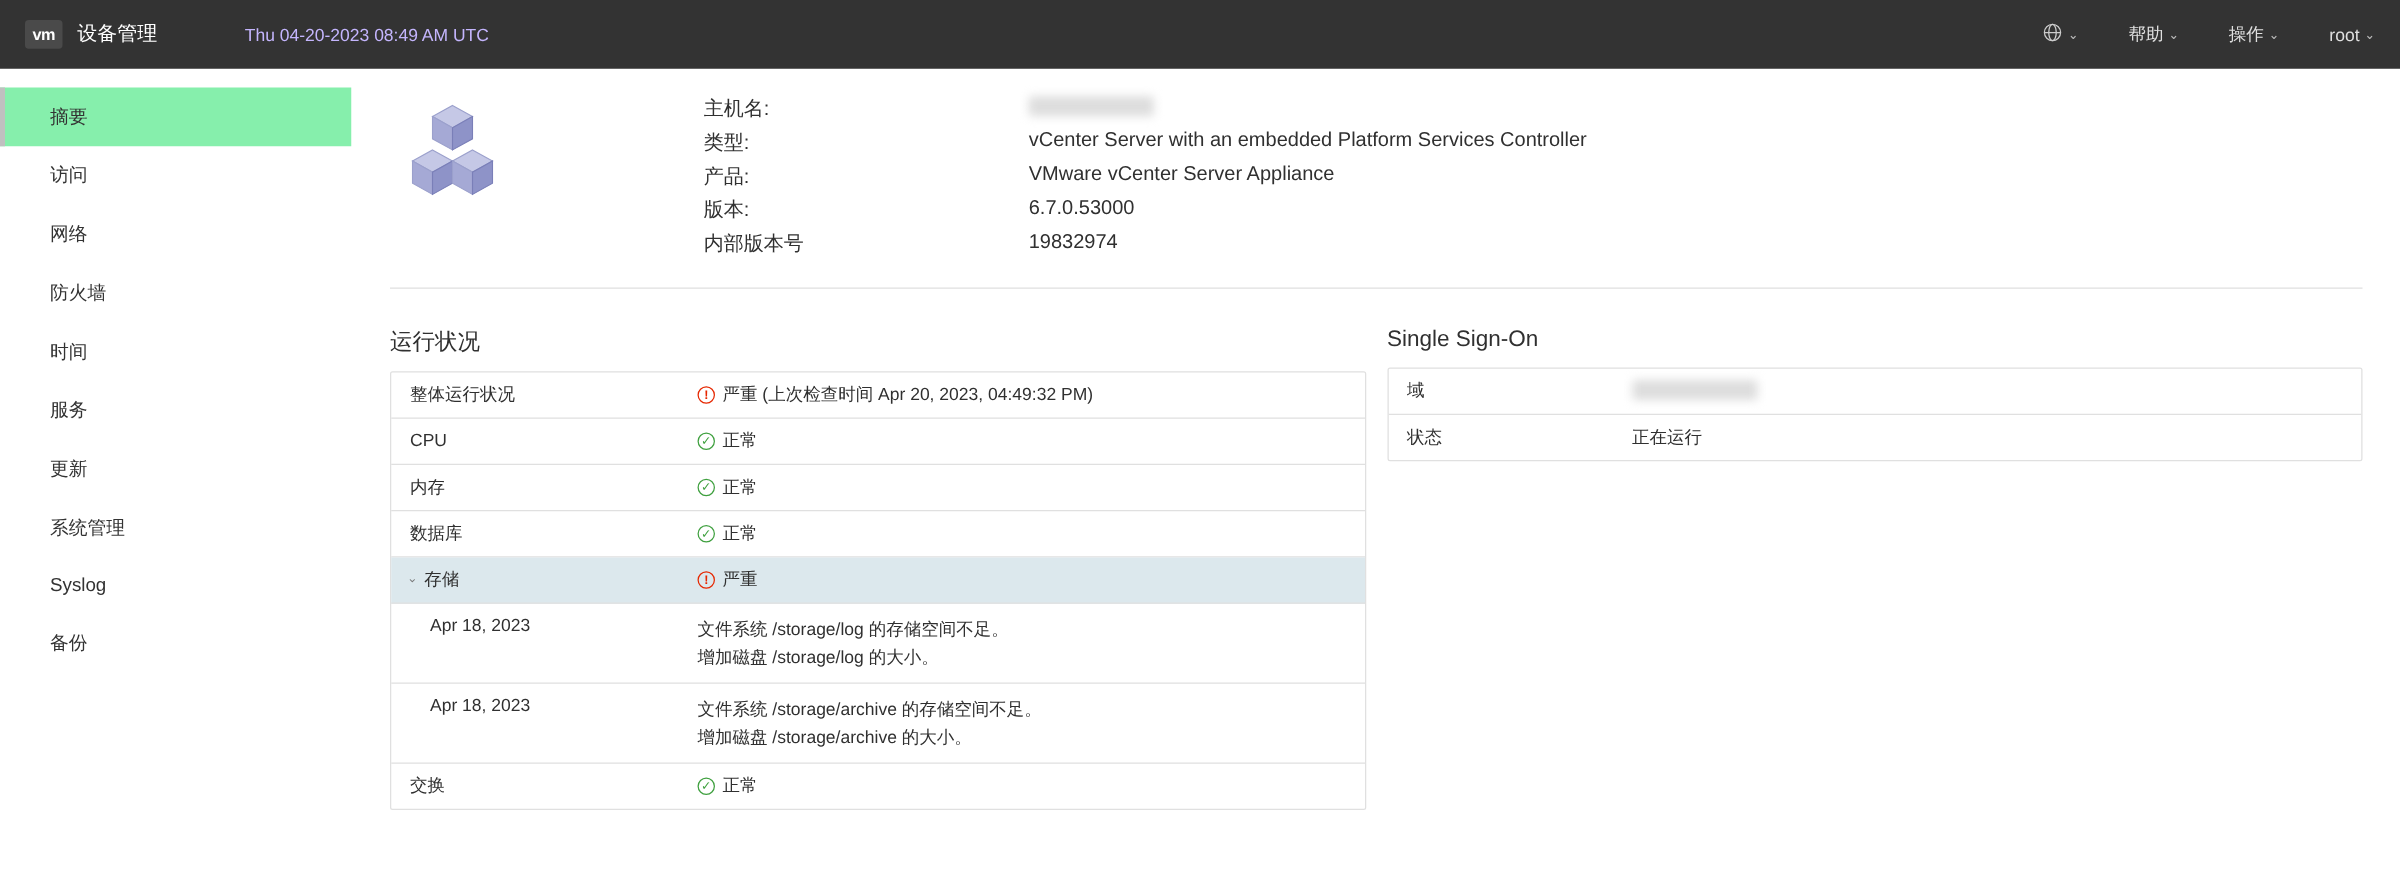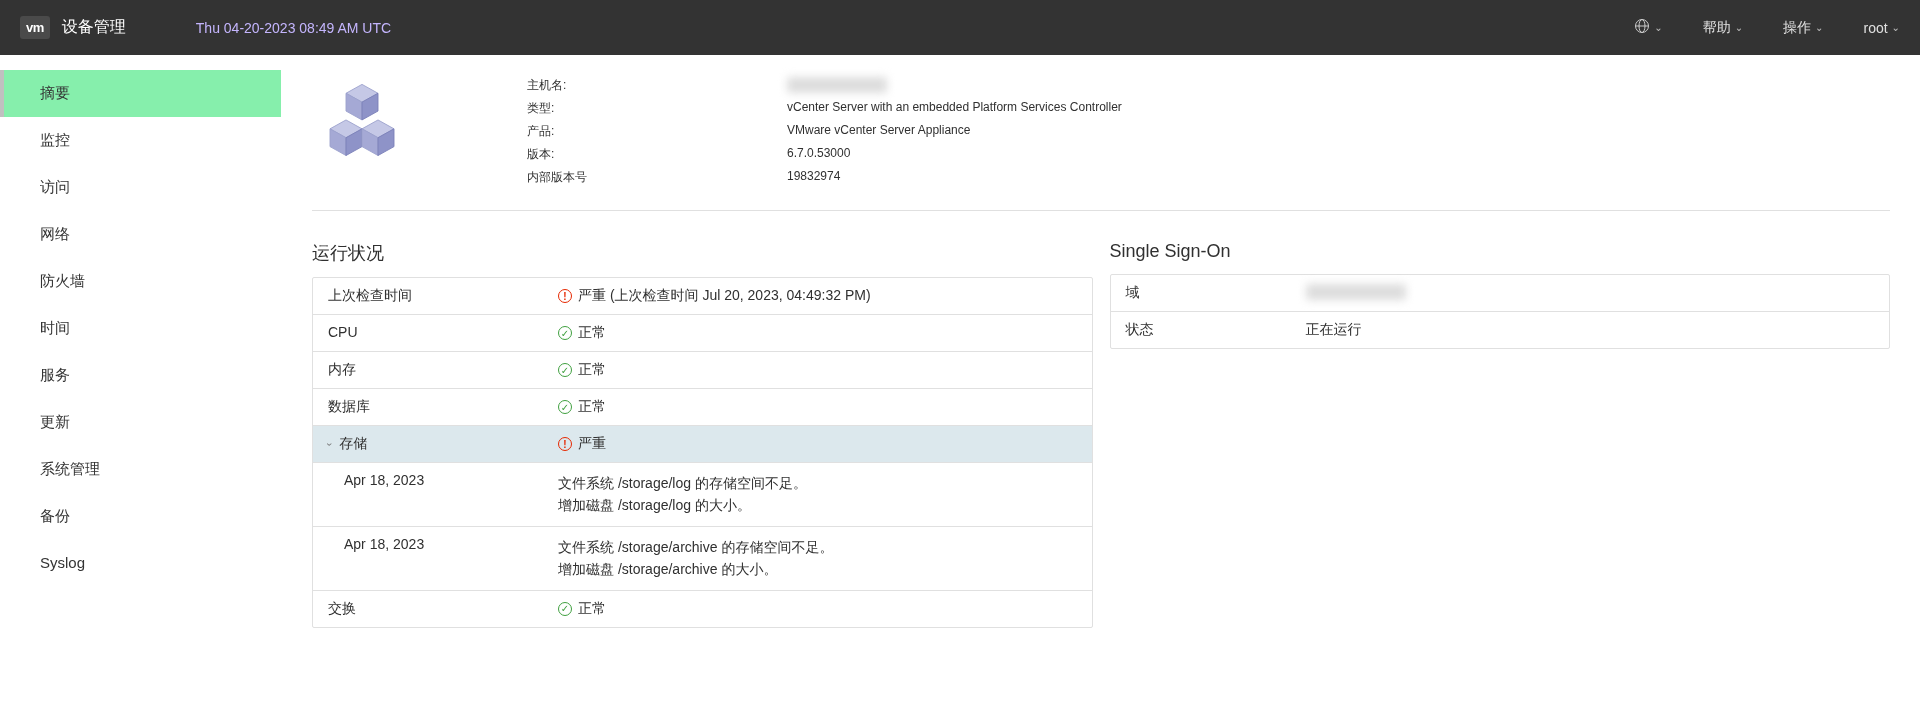--- a/index.html
+++ b/index.html
@@ -16,21 +16,21 @@
 .container { display: flex; min-height: calc(100vh - 55px); }
 .sidebar { width: 282px; padding-top: 15px; border-right: 1px solid transparent; }
 .nav-item { padding: 14px 40px; color: #333; cursor: pointer; font-size: 15px; }
 .nav-item.active { background: #86efac; position: relative; }
 .nav-item.active::before { content: ''; position: absolute; left: 0; top: 0; bottom: 0; width: 4px; background: #c0c0c0; }
 
 .main { flex: 1; padding: 22px 30px; }
 .summary-row { display: flex; border-bottom: 1px solid #e0e0e0; padding-bottom: 18px; margin-bottom: 30px; }
 .summary-icon { width: 90px; height: 90px; margin-right: 115px; margin-left: 10px; }
 .summary-fields { flex: 1; }
-.field-row { display: flex; margin-bottom: 6px; font-size: 12px; }
+.field-row { display: flex; margin-bottom: 6px; font-size: 16px; margin-left: 36px; }
 .field-label { width: 260px; color: #303030; }
 .field-value { color: #303030; }
 .blur { filter: blur(4px); background: #ddd; color: transparent; border-radius: 2px; display: inline-block; min-width: 100px; height: 16px; }
 
 .two-col { display: flex; gap: 17px; }
 .panel { flex: 1; }
 .panel-title { font-size: 18px; color: #303030; margin-bottom: 12px; }
 .table { border: 1px solid #e0e0e0; border-radius: 2px; }
 .trow { display: flex; border-bottom: 1px solid #e0e0e0; padding: 9px 15px; font-size: 14px; align-items: flex-start; }
 .trow:last-child { border-bottom: none; }
@@ -79,30 +79,29 @@
   </span>
   <span class="header-item">
     <span>root</span>
     <span class="chev">⌄</span>
   </span>
 </div>
 
 <div class="container">
   <div class="sidebar">
     <div class="nav-item active">摘要</div>
-    <div class="nav-item">监控</div>
     <div class="nav-item">访问</div>
     <div class="nav-item">网络</div>
     <div class="nav-item">防火墙</div>
     <div class="nav-item">时间</div>
     <div class="nav-item">服务</div>
     <div class="nav-item">更新</div>
     <div class="nav-item">系统管理</div>
+    <div class="nav-item">Syslog</div>
     <div class="nav-item">备份</div>
-    <div class="nav-item">Syslog</div>
   </div>
 
   <div class="main">
     <div class="summary-row">
       <div class="summary-icon">
         <svg class="cube-svg" viewBox="0 0 90 95">
           <g transform="translate(45,8)">
             <polygon points="0,0 18,10 0,20 -18,10" fill="#c5c8e6" stroke="#9ba0cc" stroke-width="1"></polygon>
             <polygon points="-18,10 0,20 0,40 -18,30" fill="#a5a9d5" stroke="#9ba0cc" stroke-width="1"></polygon>
             <polygon points="18,10 0,20 0,40 18,30" fill="#8e93c8" stroke="#7a7fb8" stroke-width="1"></polygon>
@@ -141,24 +140,24 @@
           <div class="field-value">19832974</div>
         </div>
       </div>
     </div>
 
     <div class="two-col">
       <div class="panel">
         <div class="panel-title">运行状况</div>
         <div class="table">
           <div class="trow">
-            <div class="tcell-label">上次检查时间</div>
+            <div class="tcell-label">整体运行状况</div>
             <div class="tcell-value">
               <span class="status-icon status-crit">!</span>
-              <span><span>严重</span><span> (上次检查时间 Jul 20, 2023, 04:49:32 PM)</span></span>
+              <span><span>严重</span><span> (上次检查时间 Apr 20, 2023, 04:49:32 PM)</span></span>
             </div>
           </div>
           <div class="trow">
             <div class="tcell-label">CPU</div>
             <div class="tcell-value">
               <span class="status-icon status-ok">✓</span>
               <span>正常</span>
             </div>
           </div>
           <div class="trow">

